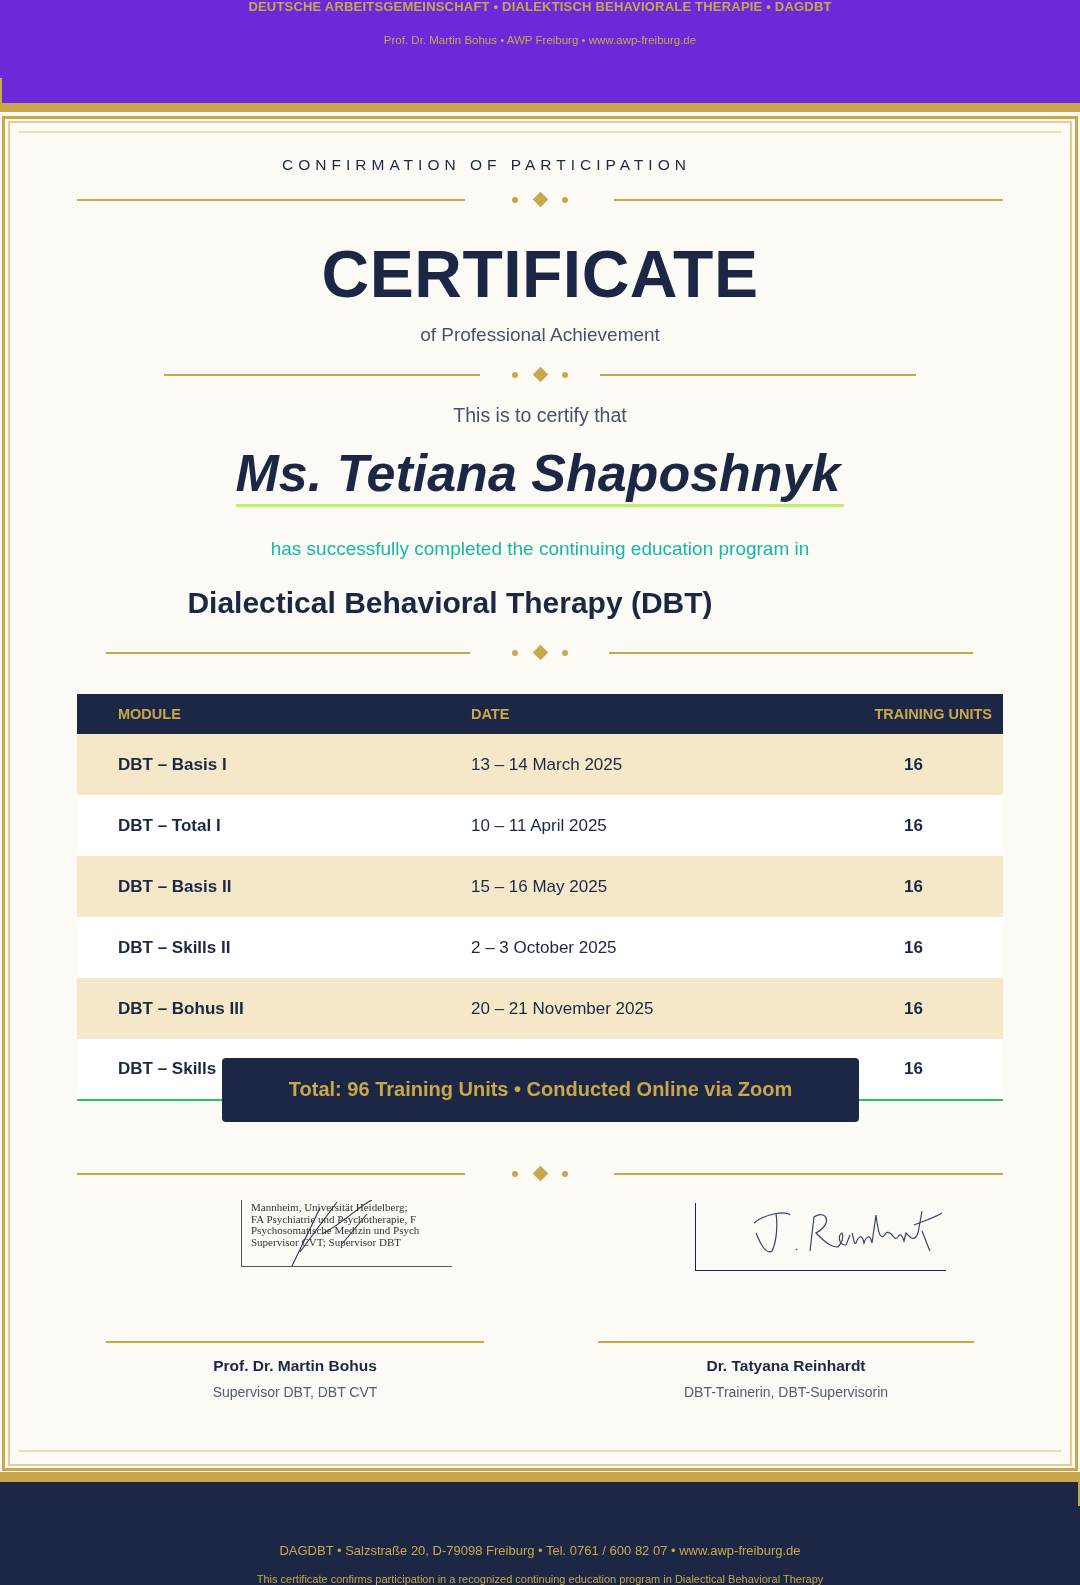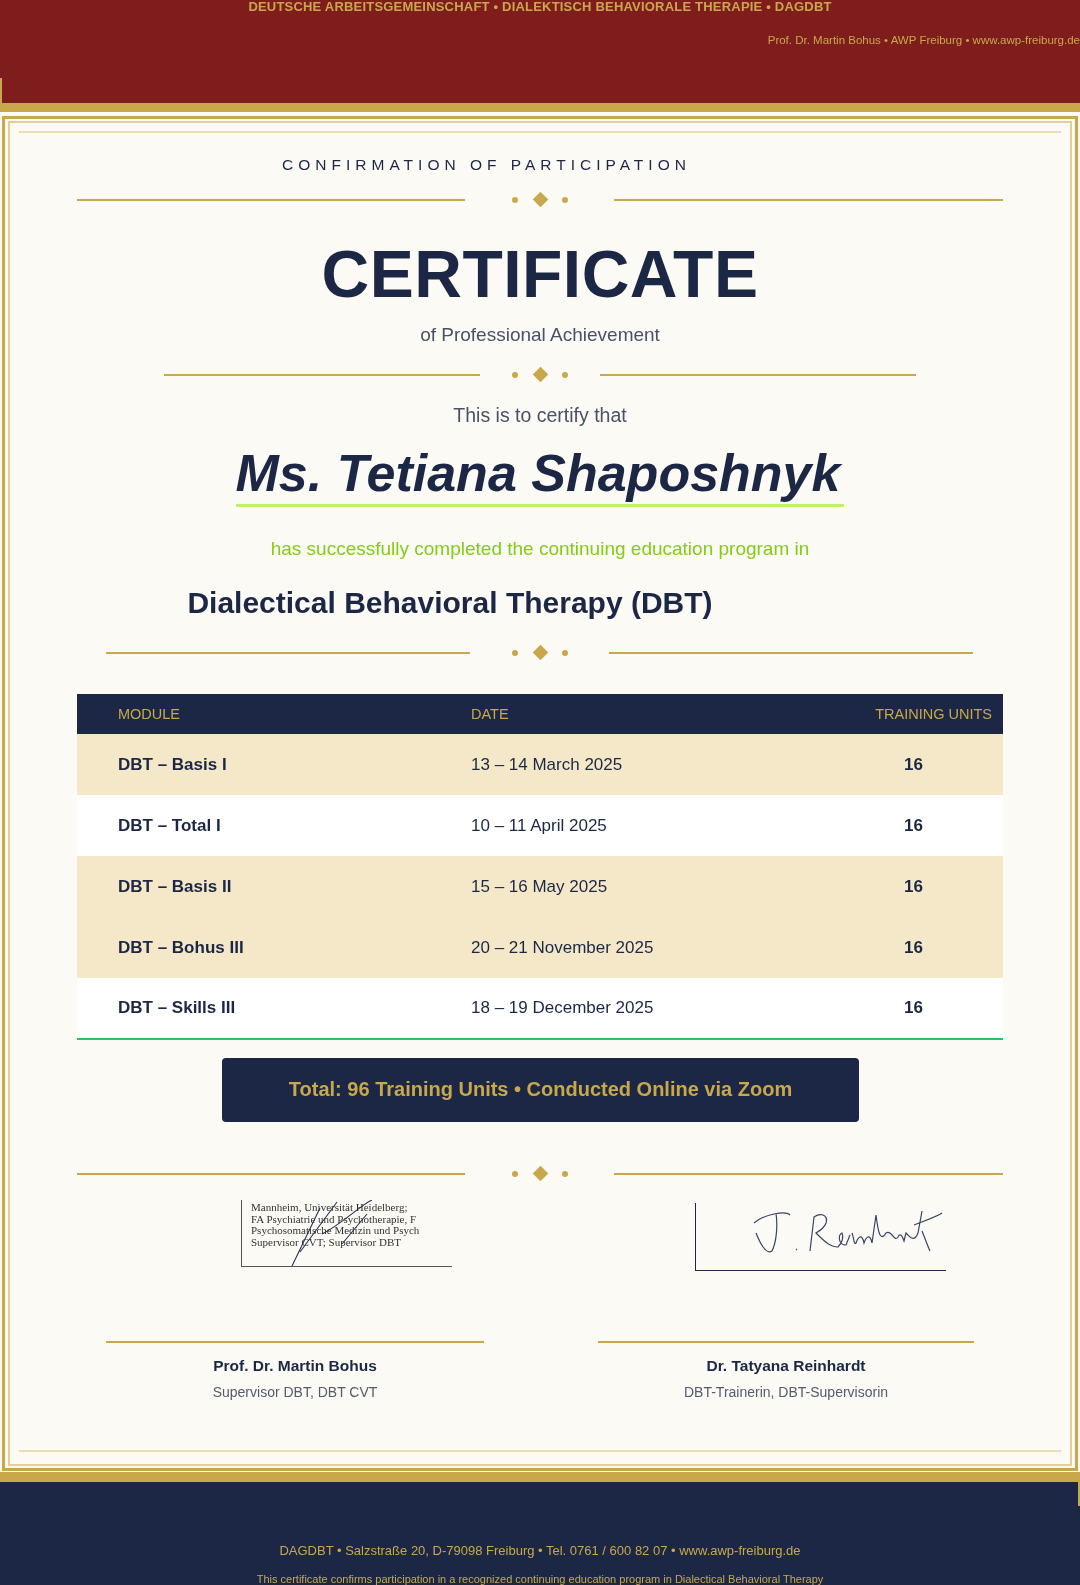--- a/index.html
+++ b/index.html
@@ -1,21 +1,21 @@
 <!DOCTYPE html>
 <html><head>
   <meta charset="utf-8">
   <style>
     * { box-sizing: border-box; margin: 0; padding: 0; }
     html, body { width: 1080px; height: 1585px; background: #1b2745; overflow: hidden; }
     body { position: relative; font-family: "Liberation Sans", sans-serif; }
 
-    .top-band { position: absolute; left: 0; top: 0; width: 1080px; height: 103px; background: #7f1d1d; }
+    .top-band { position: absolute; left: 0; top: 0; width: 1080px; height: 103px; background: #6d28d9; }
     .top-line1 { position: absolute; left: 0; width: 1080px; top: -1px; text-align: center; color: #c9a84c; font-weight: bold; font-size: 13px; letter-spacing: 0.2px; }
-    .top-line2 { position: absolute; left: 0; width: 1080px; top: 34px; text-align: right; color: #c9a84c; font-size: 11.5px; }
+    .top-line2 { position: absolute; left: 0; width: 1080px; top: 34px; text-align: center; color: #c9a84c; font-size: 11.5px; }
     .left-tick { position: absolute; left: 0; top: 78px; width: 2px; height: 28px; background: #c9a84c; }
 
     .gold-bar-top { position: absolute; left: 0; top: 103px; width: 1080px; height: 9px; background: #c9a84c; }
     .gold-bar-bottom { position: absolute; left: 0; top: 1472px; width: 1080px; height: 10px; background: #c9a84c; }
     .bottom-band { position: absolute; left: 0; top: 1482px; width: 1080px; height: 103px; background: #1b2745; }
     .right-tick { position: absolute; right: 0; top: 1482px; width: 2px; height: 24px; background: #c9a84c; }
 
     .paper { position: absolute; left: 0; top: 112px; width: 1080px; height: 1360px; background: #fbfaf4; }
     .frame-outer { position: absolute; left: 2px; top: 116px; width: 1076px; height: 1355px; border: 3px solid #c9a84c; }
     .frame-inner { position: absolute; left: 8px; top: 121px; width: 1064px; height: 1345px; border: 2px solid #e3cf95; }
@@ -29,25 +29,25 @@
     .divider .dot { position: absolute; top: 5px; width: 6px; height: 6px; border-radius: 50%; background: #c9a84c; }
     .divider .diamond { position: absolute; top: 2px; width: 11px; height: 11px; background: #c9a84c; transform: rotate(45deg); }
 
     .cert-title { position: absolute; left: 0; width: 1080px; top: 236px; text-align: center; font-size: 66px; font-weight: bold; color: #1b2745; letter-spacing: 0.5px; }
     .cert-sub { position: absolute; left: 0; width: 1080px; top: 324px; text-align: center; font-size: 19px; color: #4a5068; }
 
     .certify { position: absolute; left: 0; width: 1080px; top: 404px; text-align: center; font-size: 19.5px; color: #4a5068; }
     .recipient-wrap { position: absolute; left: 0; width: 1080px; top: 442px; text-align: center; }
     .recipient { display: inline-block; font-size: 52px; font-weight: bold; font-style: italic; color: #1b2745; padding: 0 4px 0 0; border-bottom: 3px solid #bef264; line-height: 62px; }
 
-    .completed { position: absolute; left: 0; width: 1080px; top: 538px; text-align: center; font-size: 19px; color: #84cc16; }
+    .completed { position: absolute; left: 0; width: 1080px; top: 538px; text-align: center; font-size: 19px; color: #14b8a6; }
     .program { position: absolute; left: 0; width: 900px; top: 586px; text-align: center; font-size: 30px; font-weight: bold; color: #1b2745; }
 
     .modules { position: absolute; left: 77px; top: 694px; width: 926px; border-collapse: collapse; }
-    .modules th { background: #1b2745; color: #c9a84c; font-size: 14.5px; font-weight: normal; height: 40px; text-align: left; }
+    .modules th { background: #1b2745; color: #c9a84c; font-size: 14.5px; font-weight: bold; height: 40px; text-align: left; }
     .modules td { height: 61px; font-size: 17px; color: #1b2745; }
     .modules tr.alt td { background: #f5e8c8; }
     .modules tr.plain td { background: #ffffff; }
     .modules tbody tr:last-child td { border-bottom: 2px solid #22c55e; }
     .col-mod { width: 394px; padding-left: 41px; font-weight: bold; }
     .col-date { width: 350px; }
     .col-units { text-align: center; }
     .modules th.col-units { text-align: right; padding-right: 11px; }
     .modules td.col-units { font-weight: bold; padding-left: 0; text-align: left; padding-left: 83px; }
 
@@ -136,20 +136,25 @@
     <tr class="plain">
       <td class="col-mod">DBT – Total I</td>
       <td class="col-date">10 – 11 April 2025</td>
       <td class="col-units">16</td>
     </tr>
     <tr class="alt">
       <td class="col-mod">DBT – Basis II</td>
       <td class="col-date">15 – 16 May 2025</td>
       <td class="col-units">16</td>
     </tr>
+    <tr class="plain">
+      <td class="col-mod">DBT – Skills II</td>
+      <td class="col-date">2 – 3 October 2025</td>
+      <td class="col-units">16</td>
+    </tr>
     <tr class="alt">
       <td class="col-mod">DBT – Bohus III</td>
       <td class="col-date">20 – 21 November 2025</td>
       <td class="col-units">16</td>
     </tr>
     <tr class="plain">
       <td class="col-mod">DBT – Skills III</td>
       <td class="col-date">18 – 19 December 2025</td>
       <td class="col-units">16</td>
     </tr>

